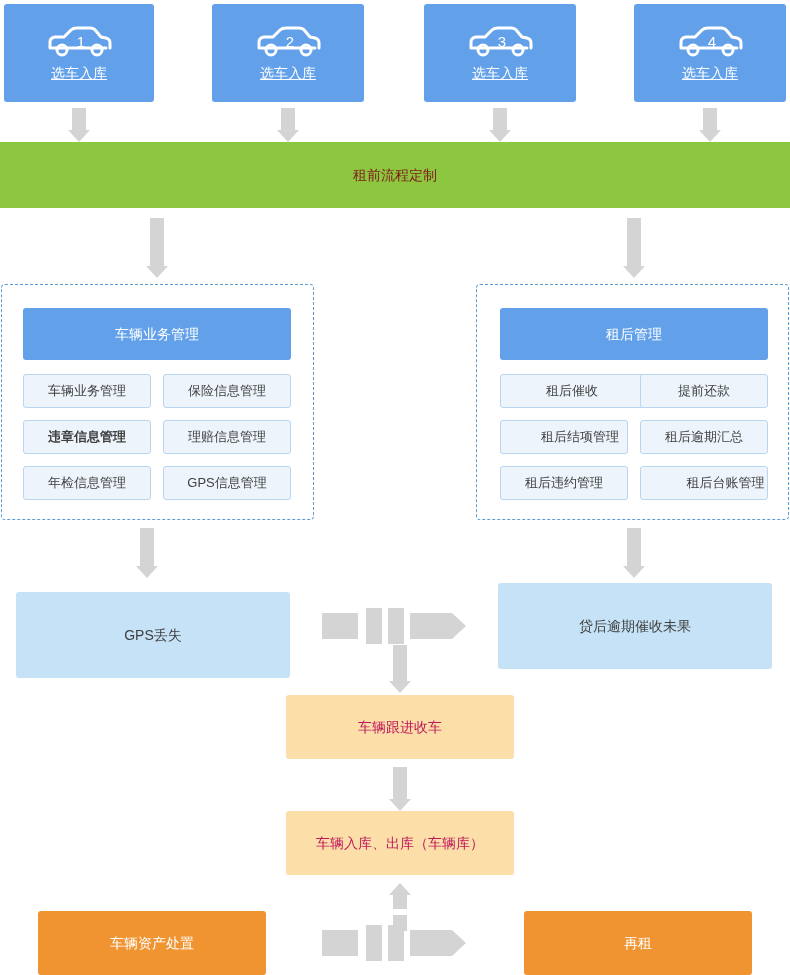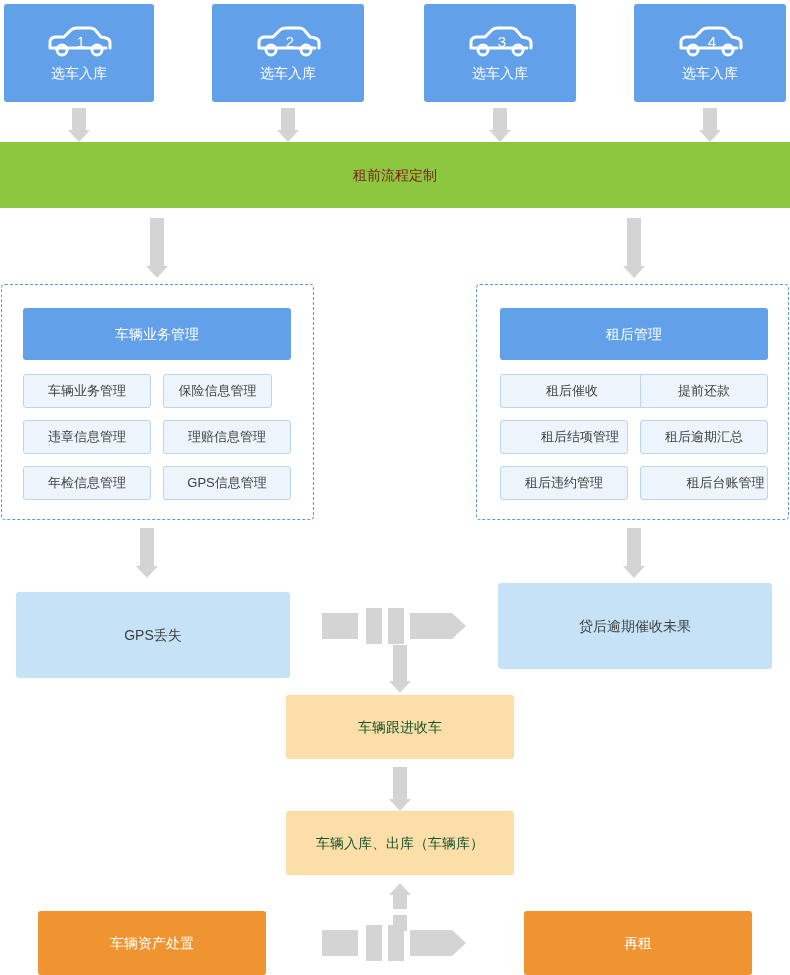--- a/index.html
+++ b/index.html
@@ -57,20 +57,21 @@
     align-items: center;
     justify-content: center;
     font-size: 15px;
     color: #ffffff;
     padding-left: 4px;
     box-sizing: border-box;
   }
   .topcard .lbl {
     font-size: 14px;
     color: #ffffff;
+    text-decoration: underline;
   }
 
   
   .greenband {
     background: #8cc63e;
     background: #8dc63f;
     color: #7f1d1d;
     font-size: 14px;
   }
 
@@ -107,21 +108,21 @@
     background: #c6e2f7;
     color: #3f3f3f;
     border-radius: 3px;
     font-size: 14px;
   }
 
   
   .amber {
     background: #fbd9a0;
     background: #fcdfa8;
-    color: #14532d;
+    color: #be185d;
     border-radius: 3px;
     font-size: 14px;
   }
   .orange {
     background: #f0942f;
     background: #ef9430;
     color: #ffffff;
     border-radius: 3px;
     font-size: 14px;
   }
@@ -255,24 +256,24 @@
   <div class="dashgroup" style="left:1px; top:284px; width:313px; height:236px;">
   </div>
 
   <div class="box bluehdr" style="left:23px; top:308px; width:268px; height:52px;">
     <span>车辆业务管理</span>
   </div>
 
   <div class="box pill" style="left:23px; top:374px; width:128px; height:34px;">
     <span>车辆业务管理</span>
   </div>
-  <div class="box pill" style="left:163px; top:374px; width:109px; height:34px;">
+  <div class="box pill" style="left:163px; top:374px; width:128px; height:34px;">
     <span>保险信息管理</span>
   </div>
-  <div class="box pill" style="left:23px; top:420px; width:128px; height:34px;">
+  <div class="box pill" style="left:23px; top:420px; width:128px; height:34px;font-weight:bold;">
     <span>违章信息管理</span>
   </div>
   <div class="box pill" style="left:163px; top:420px; width:128px; height:34px;">
     <span>理赔信息管理</span>
   </div>
   <div class="box pill" style="left:23px; top:466px; width:128px; height:34px;">
     <span>年检信息管理</span>
   </div>
   <div class="box pill" style="left:163px; top:466px; width:128px; height:34px;">
     <span>GPS信息管理</span>

